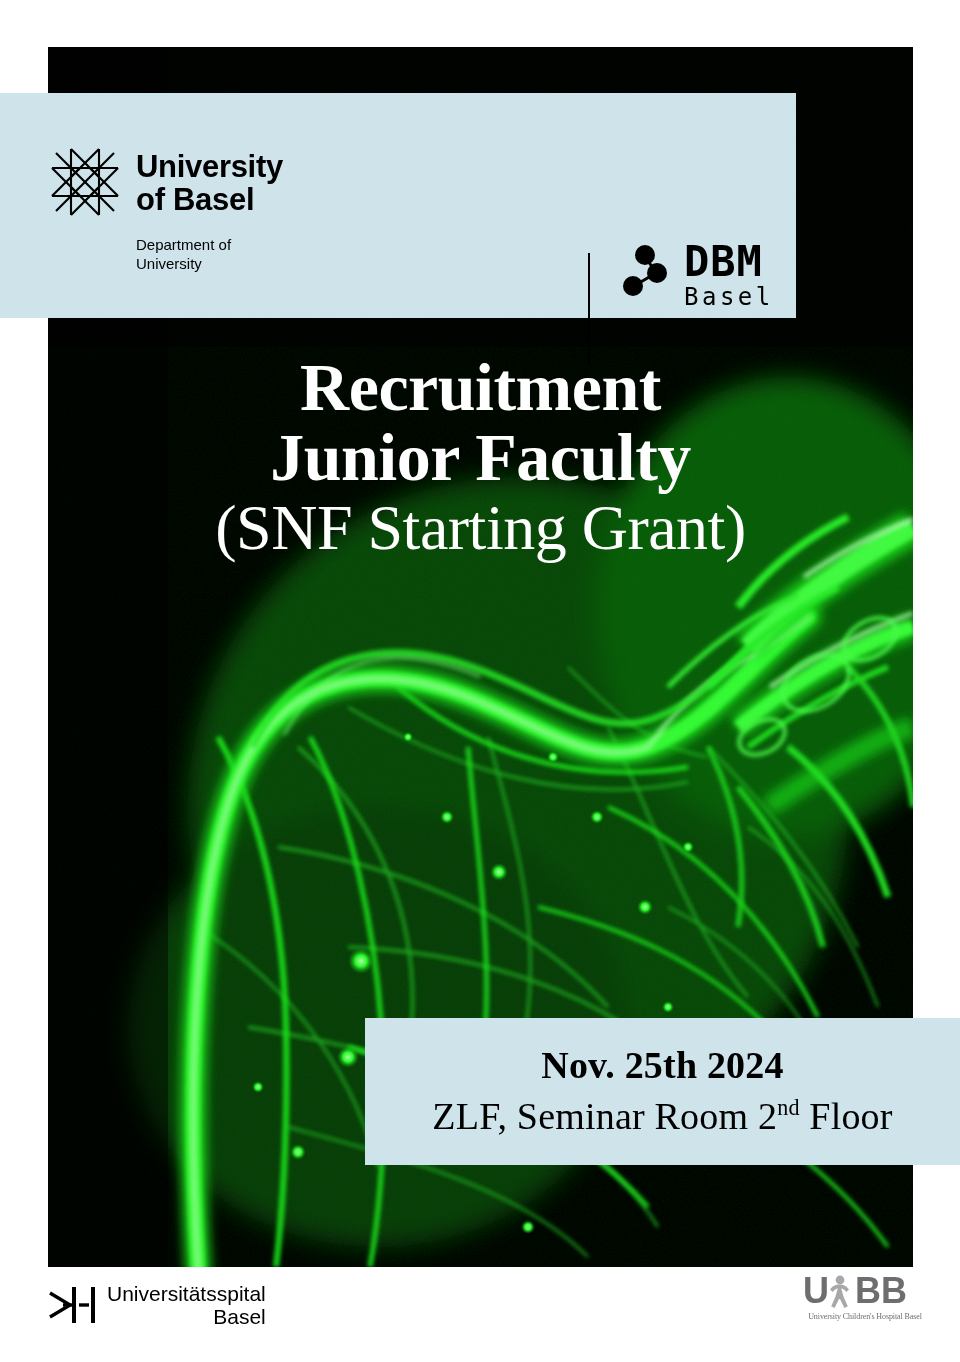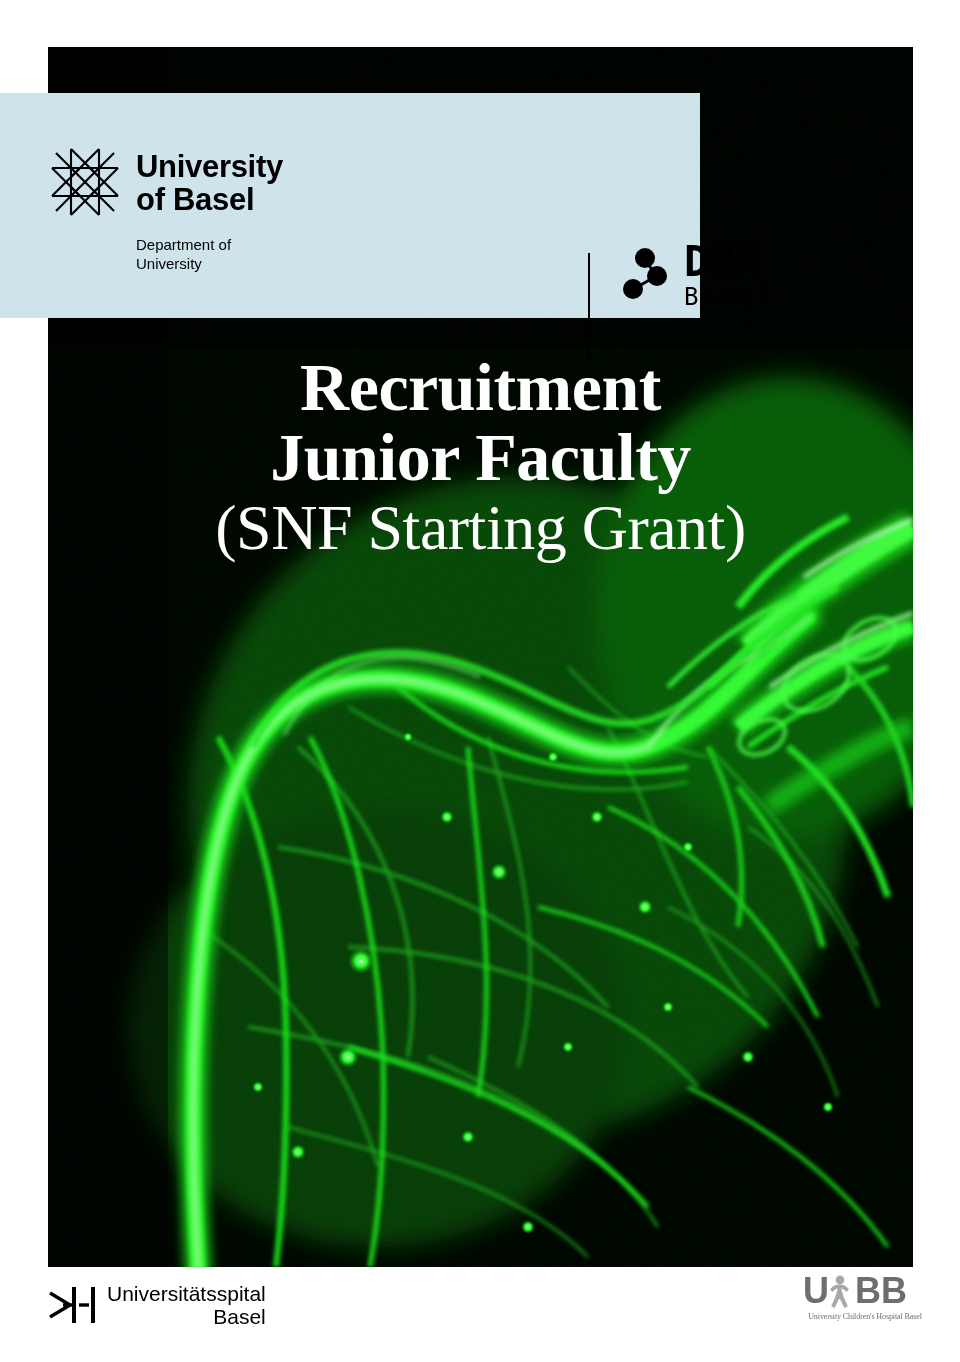--- a/index.html
+++ b/index.html
@@ -36,21 +36,21 @@
     width: 100%;
     height: 100%;
     display: block;
   }
 
   
   #header-band {
     position: absolute;
     left: 0px;
     top: 93px;
-    width: 700px;
+    width: 796px;
     height: 225px;
     background: #cfe3ea;
   }
   #unibas-logo-group {
     position: absolute;
     left: 48px;
     top: 52px;
     display: flex;
     align-items: flex-start;
   }
@@ -87,21 +87,20 @@
     top: 160px;
     width: 2px;
     height: 112px;
     background: #000000;
   }
   #dbm-logo-group {
     position: absolute;
     left: 618px;
     top: 148px;
     display: flex;
-    align-items: center;
   }
   #dbm-mark {
     width: 62px;
     height: 62px;
     flex: 0 0 auto;
   }
   #dbm-wordmark {
     margin-left: 4px;
     color: #000000;
     font-family: "DejaVu Sans Mono", monospace;
@@ -414,20 +413,24 @@
       </div>
     </div>
   </div>
 
   <div id="title-block">
     <span class="tline">Recruitment</span>
     <span class="tline">Junior Faculty</span>
     <span class="tsub">(SNF Starting Grant)</span>
   </div>
 
+  <div id="info-box">
+    <span id="info-date">Nov. 25th 2024</span>
+    <span id="info-venue"><span>ZLF, Seminar Room 2</span><sup>nd</sup><span> Floor</span></span>
+  </div>
 
   <div id="usb-logo-group">
     <svg id="usb-mark" viewBox="0 0 52 40">
       <g stroke="#000000" fill="none">
         <line x1="2" y1="8" x2="22" y2="20" stroke-width="3.4"></line>
         <line x1="2" y1="32" x2="22" y2="20" stroke-width="3.4"></line>
         <line x1="15" y1="20" x2="24" y2="20" stroke-width="3.4"></line>
         <line x1="26" y1="2" x2="26" y2="38" stroke-width="4"></line>
         <line x1="31" y1="20" x2="41" y2="20" stroke-width="3.4"></line>
         <line x1="45" y1="2" x2="45" y2="38" stroke-width="4"></line>

